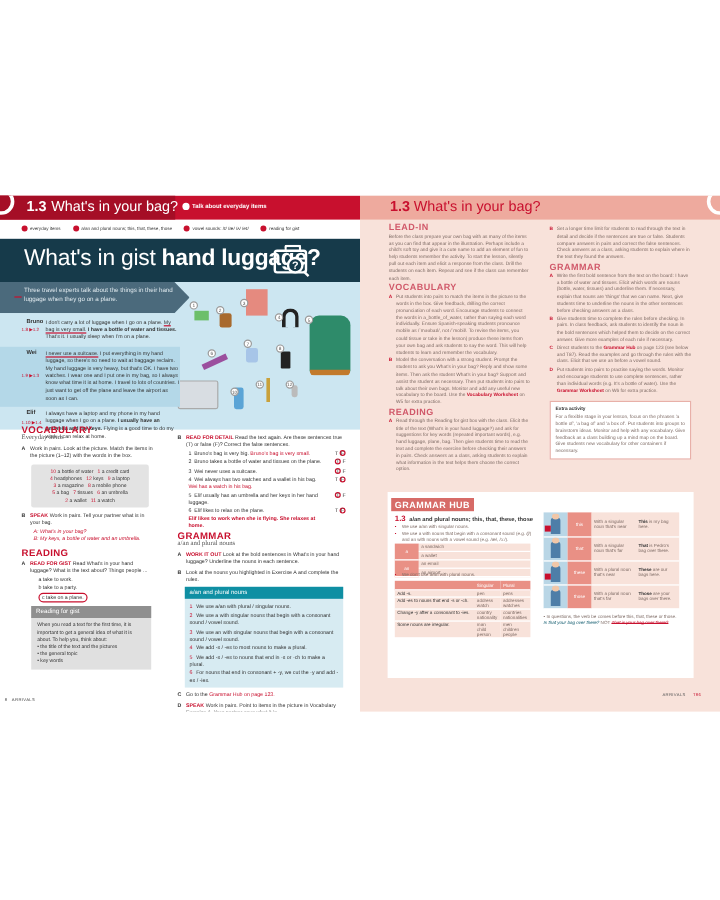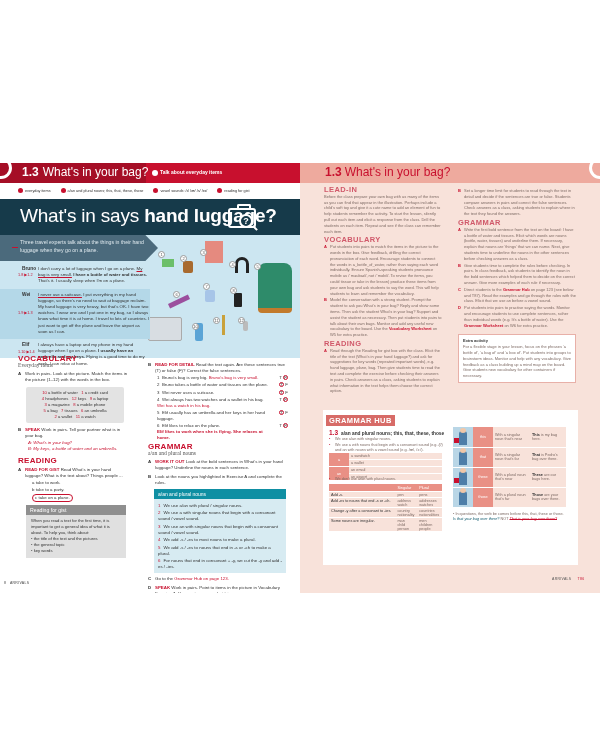--- a/index.html
+++ b/index.html
@@ -125,21 +125,21 @@
     </div>
 
     <div class="objs">
       <span class="o"><span class="ic"></span><span>everyday items</span></span>
       <span class="o"><span class="ic"></span><span>a/an and plural nouns; this, that, these, those</span></span>
       <span class="o"><span class="ic"></span><span>vowel sounds: /ɪ/ /æ/ /ʌ/ /eɪ/</span></span>
       <span class="o"><span class="ic"></span><span>reading for gist</span></span>
     </div>
 
     <div class="banner">
-      <div class="t"><span>What's in says </span><b>hand luggage?</b></div>
+      <div class="t"><span>What's in gist </span><b>hand luggage?</b></div>
       <div class="bag"></div>
       <div class="mag">?</div>
     </div>
 
     <div class="photo"></div>
     <div class="intro">
       <div class="bar"></div>
       <div class="txt">Three travel experts talk about the things in their hand luggage when they go on a plane.</div>
     </div>
 

